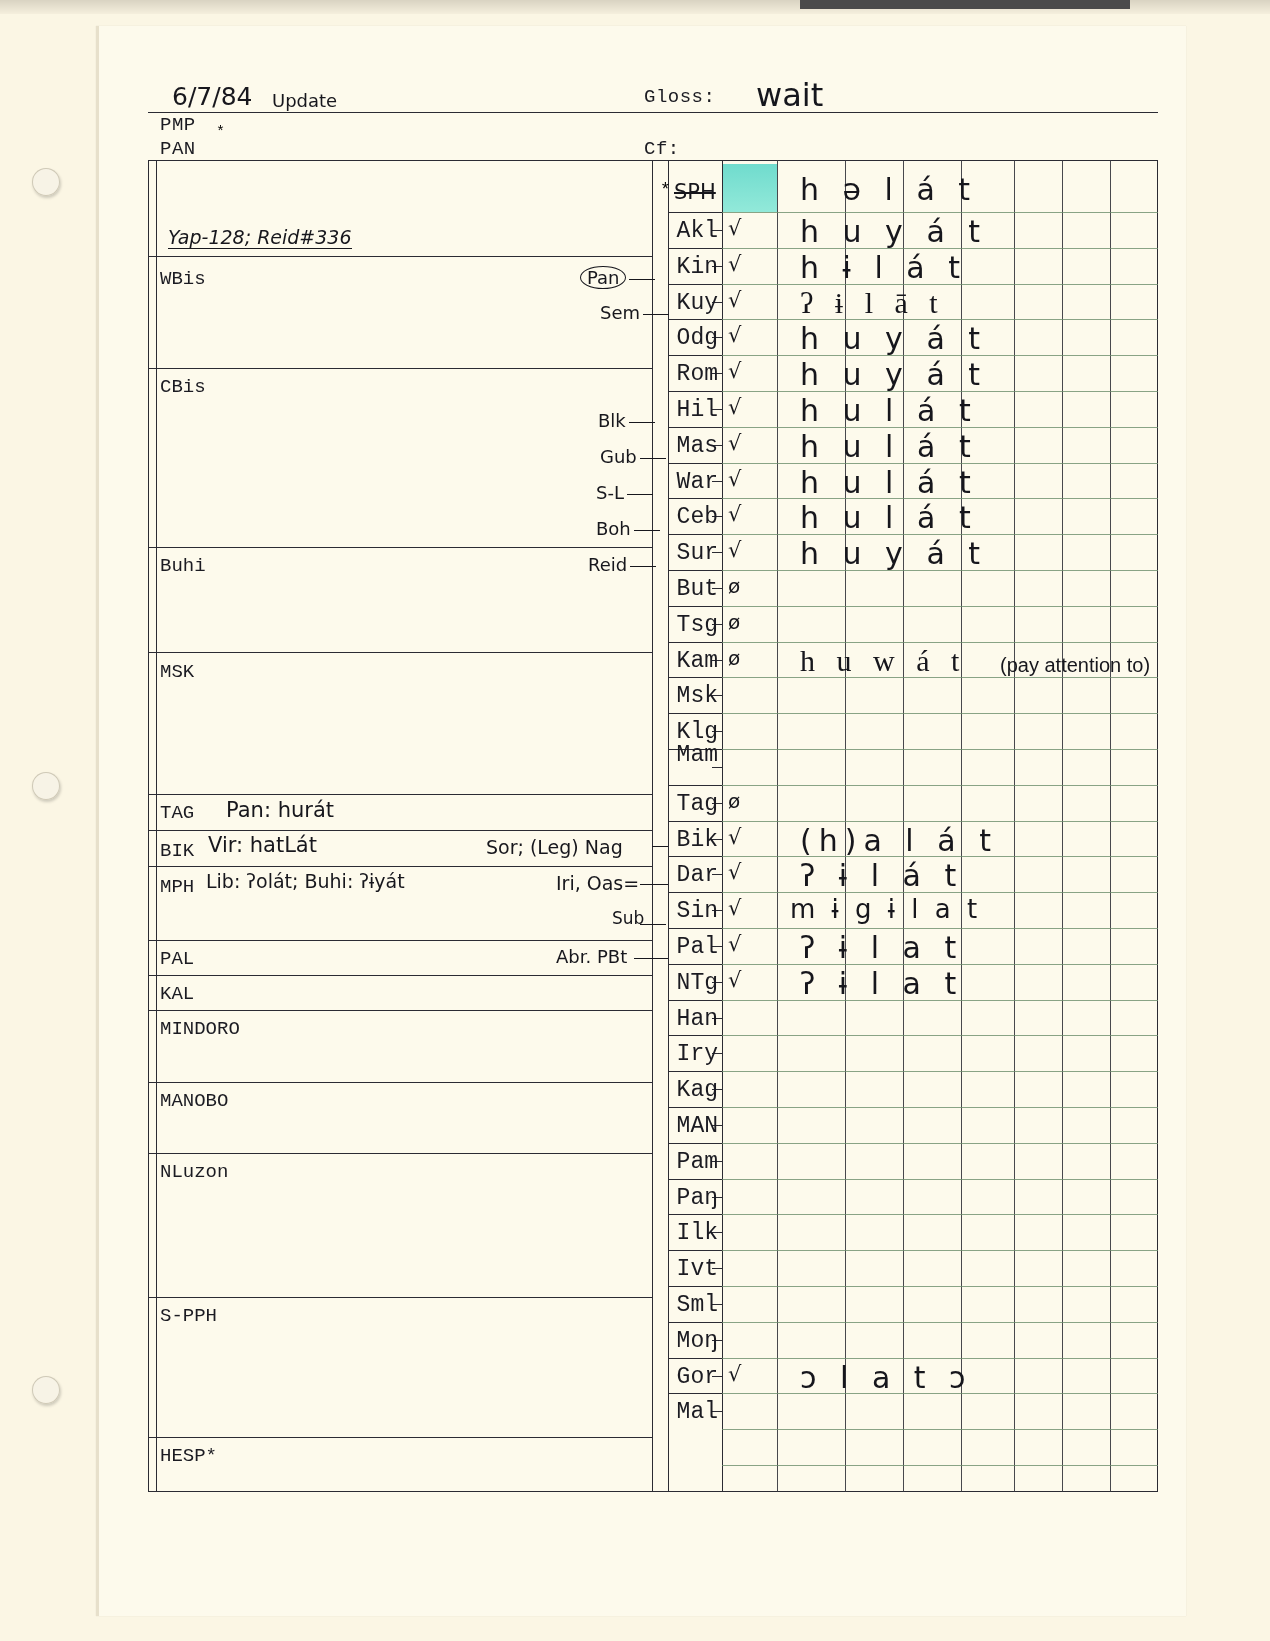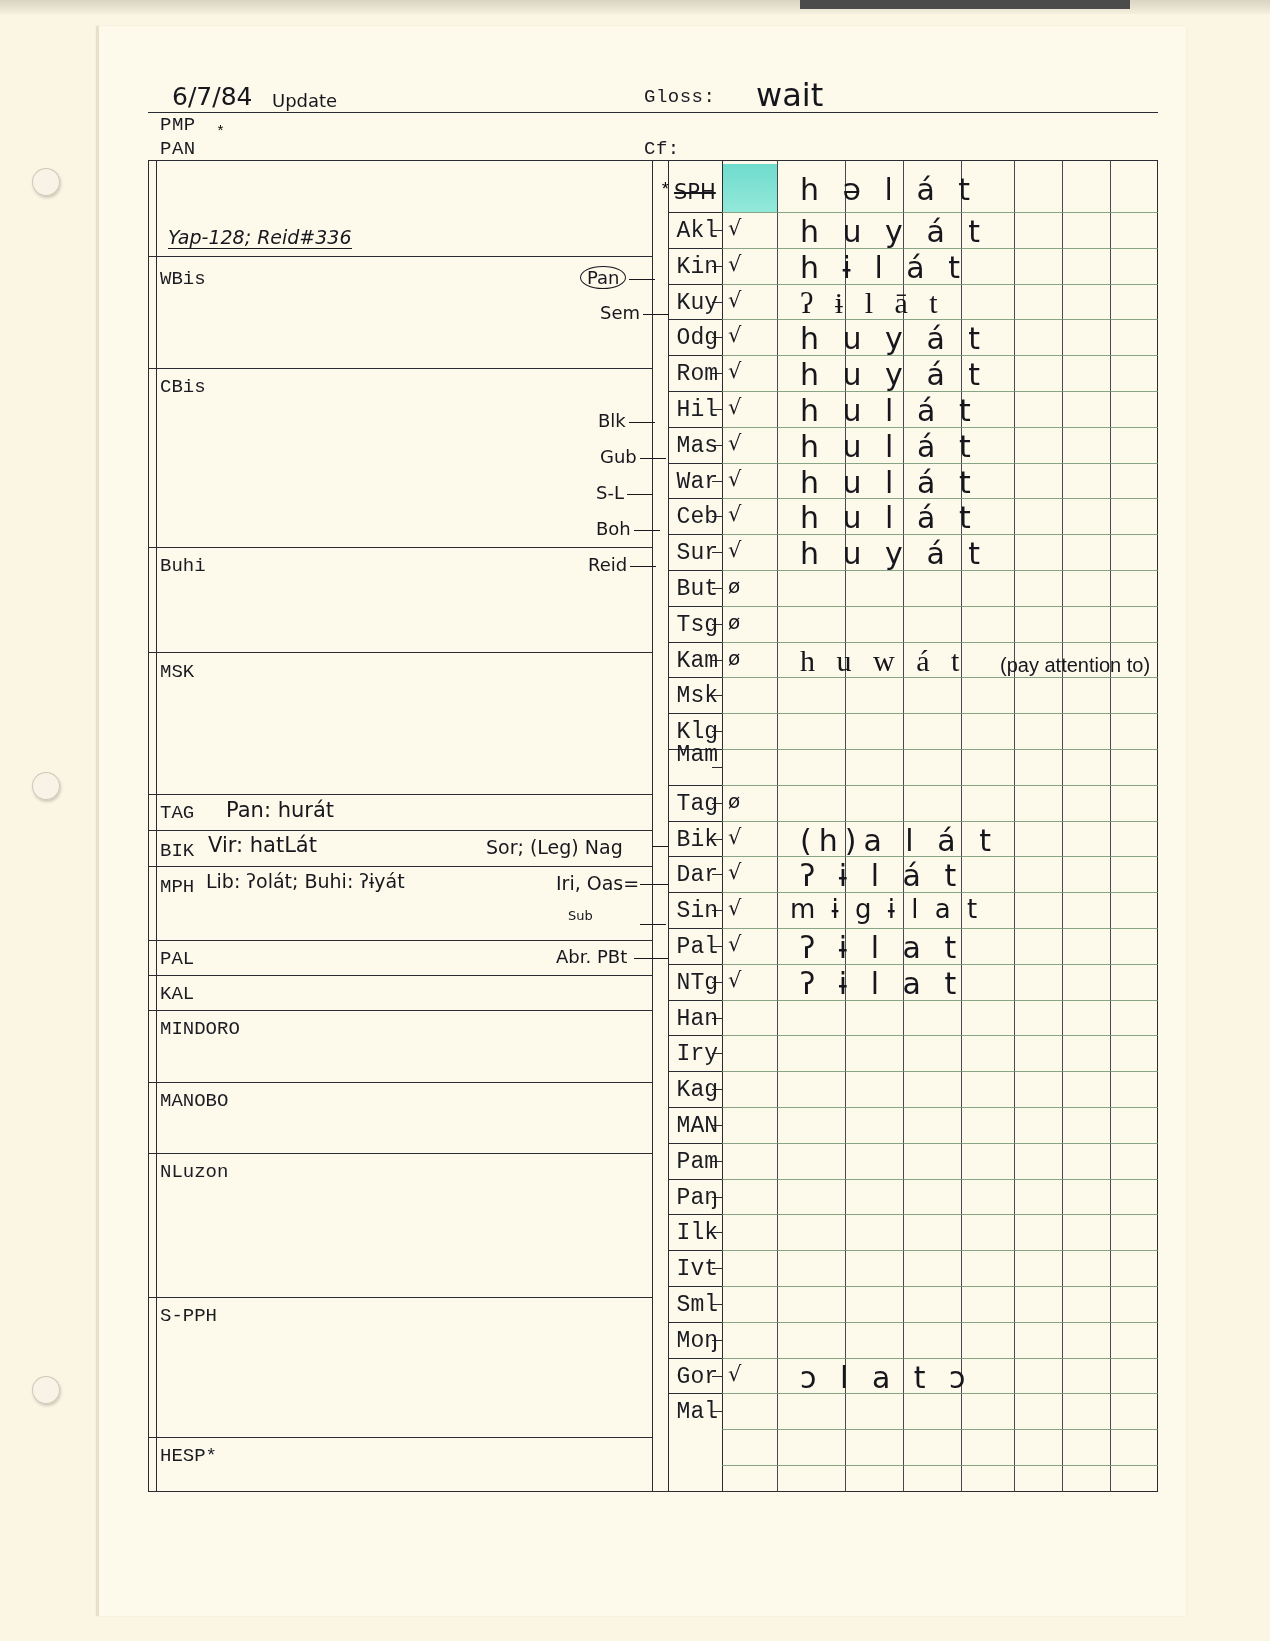--- a/index.html
+++ b/index.html
@@ -295,21 +295,21 @@
   <div class="sph">SPH</div>
   <div class="form" style="left:800px; top:172px;">h ə l á t</div>
 
   <div class="leftnote hand-i" style="left:168px; top:226px; font-size:19px; border-bottom:1.2px solid #17171d;">Yap-128; Reid#336</div>
 
   <div class="leftnote hand" style="left:226px; top:798px;">Pan: hurát</div>
   <div class="leftnote hand" style="left:208px; top:833px;">Vir: hatLát</div>
   <div class="leftnote hand" style="left:206px; top:870px; font-size:19px;">Lib: ʔolát; Buhi: ʔɨyát</div>
   <div class="leftnote hand" style="left:486px; top:836px; font-size:19px;">Sor; (Leg) Nag</div>
   <div class="leftnote hand" style="left:556px; top:872px; font-size:19px;">Iri, Oas=</div>
-  <div class="leftnote hand" style="left:568px; top:908px; font-size:13px;">Sub</div>
+  <div class="leftnote hand" style="left:612px; top:908px; font-size:17px;">Sub</div>
   <div class="leftnote hand" style="left:556px; top:946px; font-size:18px;">Abr. PBt</div>
   <div style="position:absolute;left:640px;top:924px;width:26px;border-top:1.4px solid #17171d;"></div>
   <div style="position:absolute;left:634px;top:958px;width:34px;border-top:1.4px solid #17171d;"></div>
   <div style="position:absolute;left:652px;top:846px;width:16px;border-top:1.4px solid #17171d;"></div>
   <div style="position:absolute;left:640px;top:884px;width:28px;border-top:1.4px solid #17171d;"></div>
 
   <div class="grouplabel" style="top:268px">WBis</div>
   <div class="grouplabel" style="top:376px">CBis</div>
   <div class="grouplabel" style="top:555px">Buhi</div>
   <div class="grouplabel" style="top:661px">MSK</div>

